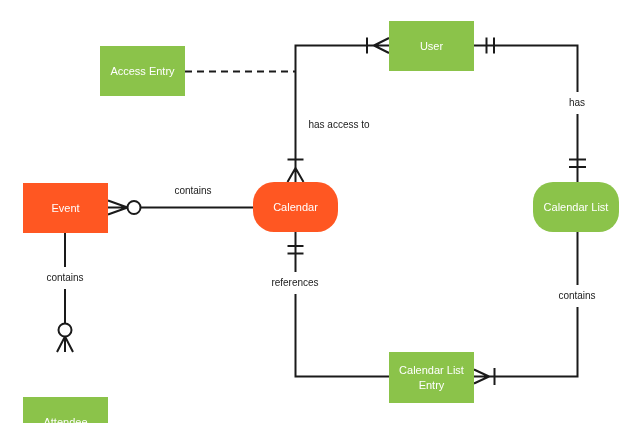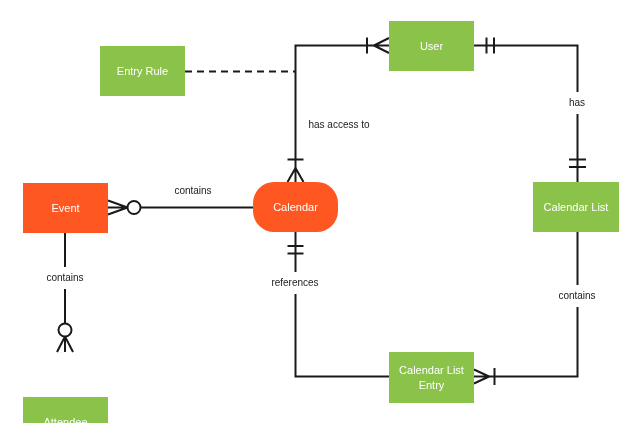--- a/index.html
+++ b/index.html
@@ -29,21 +29,21 @@
     background:var(--background);color:var(--label-color);
     font-size:10px;white-space:nowrap;padding:6px 5px;line-height:1;
   }
   .rel-label.h{padding:1px 5px;} 
 
   
   .e-access-rule{left:100px;top:46px;width:85px;height:50px;}
   .e-user{left:389px;top:21px;width:85px;height:50px;}
   .e-event{left:23px;top:183px;width:85px;height:50px;}
   .e-calendar{left:253px;top:182px;width:85px;height:50px;border-radius:21px;}
-  .e-calendar-list{left:533px;top:182px;width:86px;height:50px;}
+  .e-calendar-list{left:533px;top:182px;width:86px;height:50px;border-radius:20px;}
   .e-attendee{left:23px;top:352px;width:85px;height:51px;margin-top:45px;}
   .e-cl-entry{left:389px;top:352px;width:85px;height:51px;}
 </style>
 </head>
 <body>
 
 <div class="canvas">
 
   <svg class="wires" viewBox="0 0 642 423" xmlns="http://www.w3.org/2000/svg">
 
@@ -86,21 +86,21 @@
     </g>
 
     <g>
       <path d="M577.5 232 V376.5 H489"></path>
       <path d="M489 376.5 L474 369.5 M489 376.5 H474 M489 376.5 L474 383.5"></path>
       <path d="M494.5 368 V385"></path>
     </g>
   </svg>
 
   <div class="entity green e-access-rule">
-    <span>Entry Rule</span>
+    <span>Access Entry</span>
   </div>
   <div class="entity green e-user">
     <span>User</span>
   </div>
   <div class="entity orange e-event">
     <span>Event</span>
   </div>
   <div class="entity orange e-calendar">
     <span>Calendar</span>
   </div>

